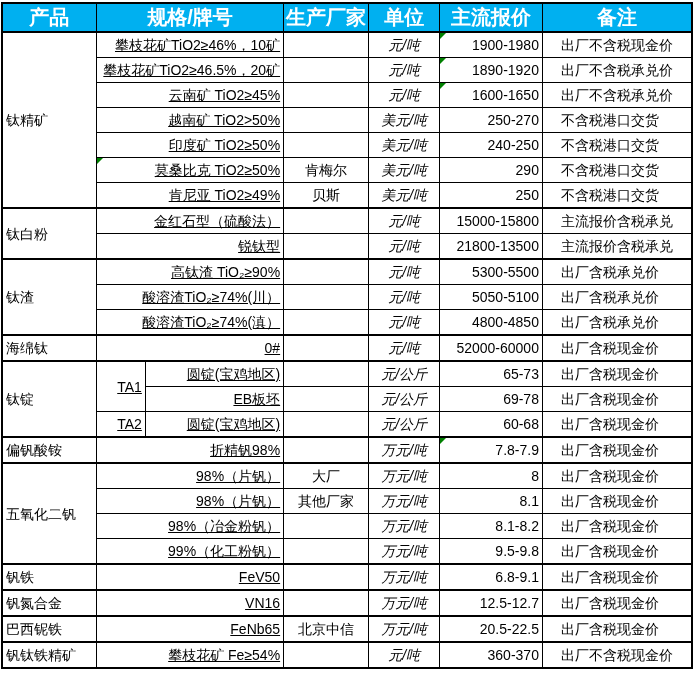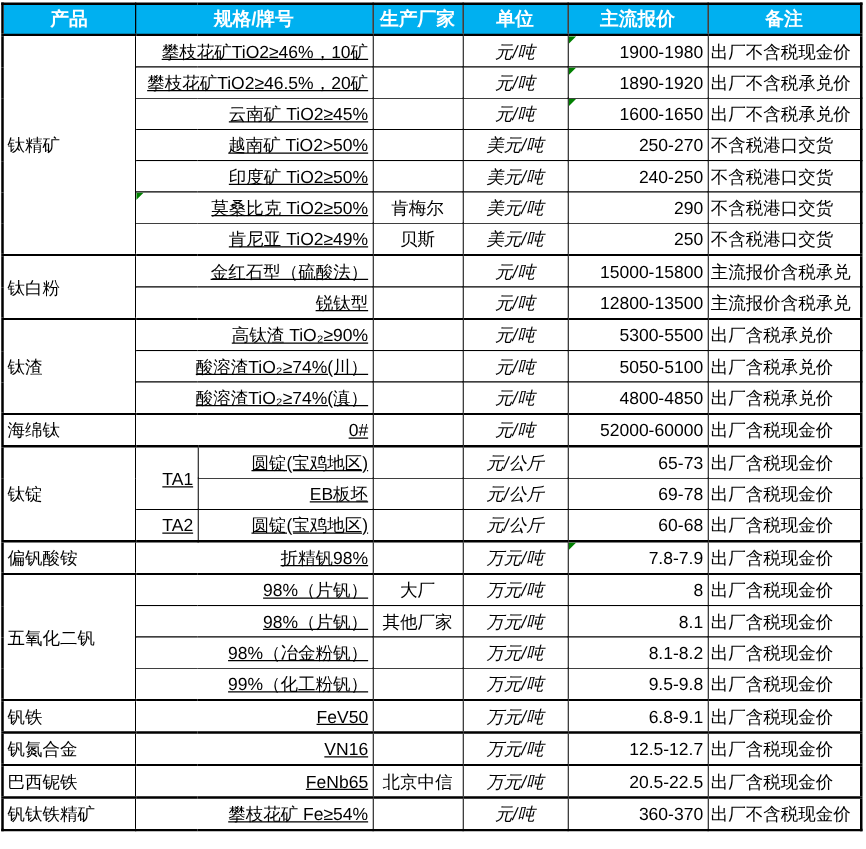--- a/index.html
+++ b/index.html
@@ -16,38 +16,38 @@
   col.c-product{width:106px;}
   col.c-speca{width:50px;}
   col.c-specb{width:140px;}
   col.c-maker{width:72px;}
   col.c-unit{width:84px;}
   col.c-price{width:112px;}
   col.c-note{width:123px;}
   th{
     background:var(--header-bg,#00b0f0);
     color:var(--header-fg,#fff);
-    font-weight:bold;font-size:15px;height:23px;
+    font-weight:bold;font-size:20px;height:23px;
     border:1px solid var(--border,#000);
     border-bottom:2px solid var(--border,#000);
     padding:0 2px;white-space:nowrap;overflow:hidden;
   }
   td{
     height:24px;font-size:14px;color:#000;background:#fff;
     border:1px solid var(--border,#000);
     padding:0 3px;white-space:nowrap;overflow:hidden;
     position:relative;line-height:24px;
   }
   tr.sec > td{border-top:2px solid var(--border,#000);}
   td.product{text-align:left;}
   td.spec{text-align:right;text-decoration:underline;}
   td.maker{text-align:center;}
   td.unit{text-align:center;font-style:italic;}
   td.price{text-align:right;}
-  td.note{text-align:left;padding:0 2px;}
+  td.note{text-align:left;padding:0 18px;}
   .flag{
     position:absolute;top:0;left:0;width:0;height:0;
     border-top:6px solid var(--flag,#008000);
     border-right:6px solid transparent;
   }
 </style>
 </head>
 <body>
 
 <table>
@@ -126,21 +126,21 @@
         <td class="spec" colspan="2">金红石型（硫酸法）</td>
         <td class="maker"></td>
         <td class="unit">元/吨</td>
         <td class="price">15000-15800</td>
         <td class="note">主流报价含税承兑</td>
       </tr>
       <tr>
         <td class="spec" colspan="2">锐钛型</td>
         <td class="maker"></td>
         <td class="unit">元/吨</td>
-        <td class="price">12800-13500</td>
+        <td class="price">21800-13500</td>
         <td class="note">主流报价含税承兑</td>
       </tr>
       <tr class="sec">
         <td class="product" rowspan="3">钛渣</td>
         <td class="spec" colspan="2">高钛渣 TiO₂≥90%</td>
         <td class="maker"></td>
         <td class="unit">元/吨</td>
         <td class="price">5300-5500</td>
         <td class="note">出厂含税承兑价</td>
       </tr>

